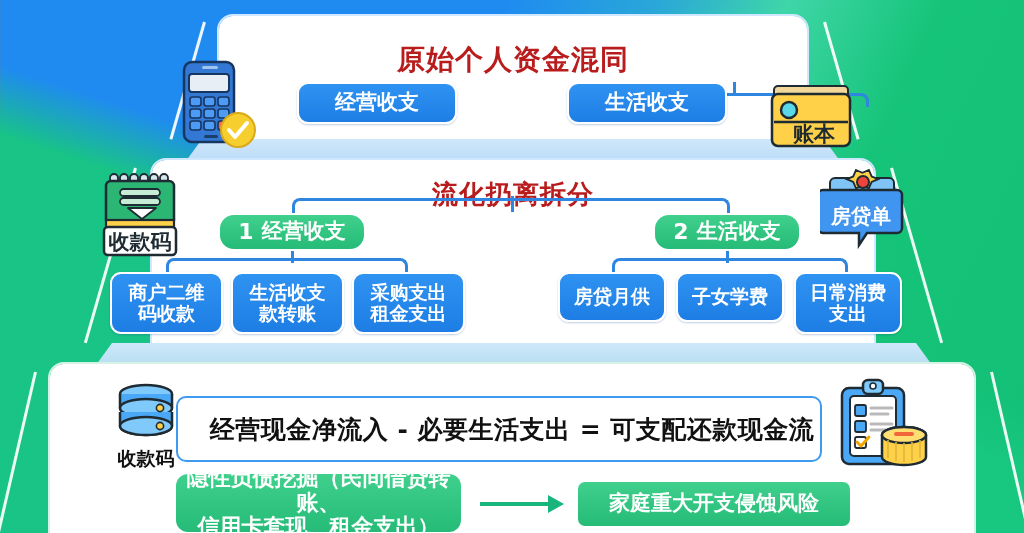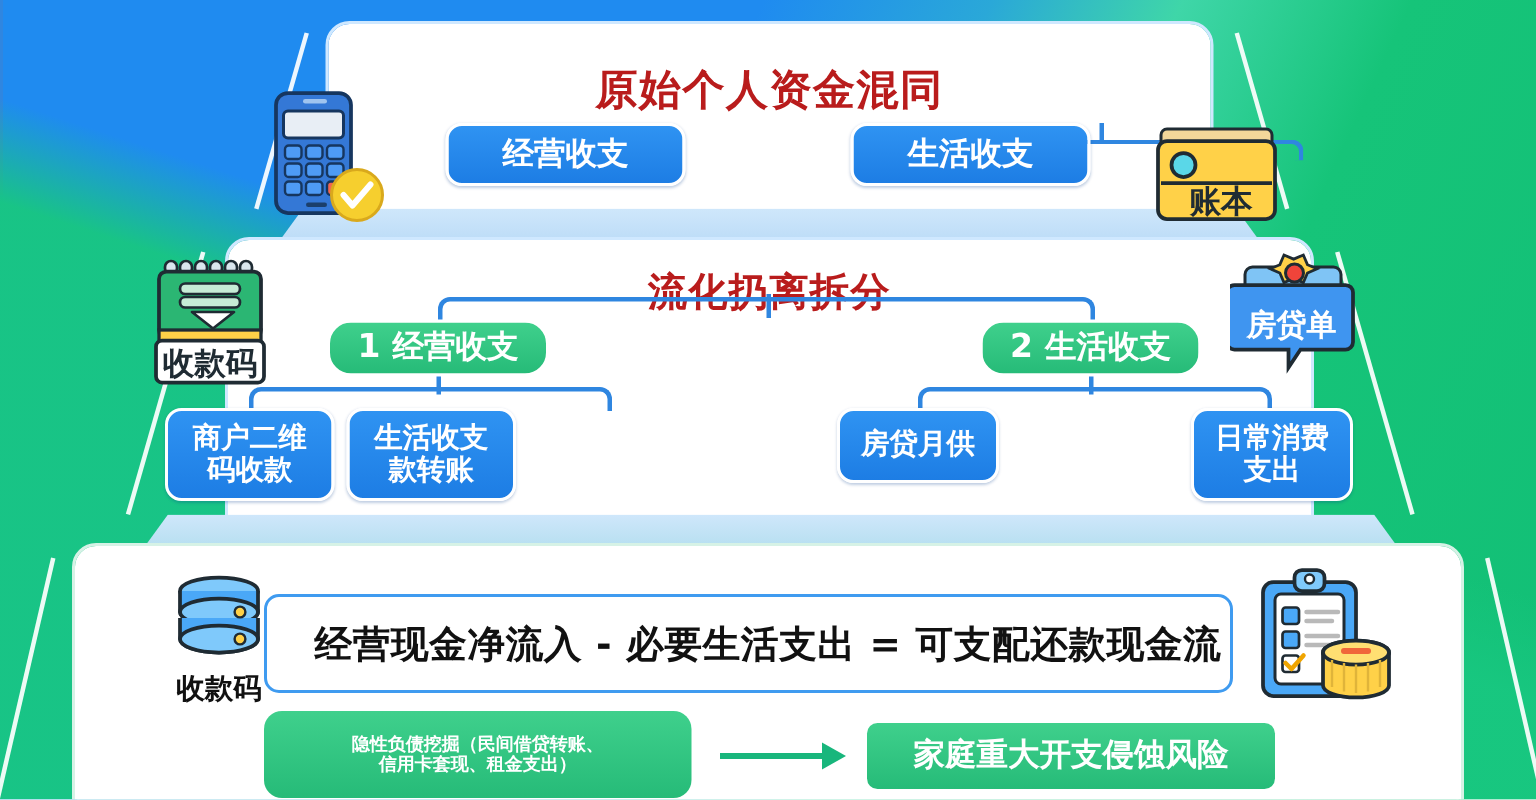--- a/index.html
+++ b/index.html
@@ -129,21 +129,21 @@
   
   #eq-box {
     position: absolute; left: 176px; top: 396px; width: 646px; height: 66px;
     border: 2px solid #3f9bf0; border-radius: 10px; background: #fff;
     display: flex; align-items: center; justify-content: center;
     font-size: 25px; font-weight: 700; color: #111; letter-spacing: .5px;
     font-family: "DejaVu Sans", "Liberation Sans", sans-serif;
     padding-left: 26px;
   }
   #hid-box {
-    left: 176px; top: 474px; width: 285px; height: 58px; font-size: 12px; border-radius: 12px;
+    left: 176px; top: 474px; width: 285px; height: 58px; font-size: 22px; border-radius: 12px;
     border: none;
   }
   #risk-box {
     left: 578px; top: 482px; width: 272px; height: 44px; font-size: 21px; border-radius: 7px;
     border: none;
   }
   #arrow-wrap { position: absolute; left: 480px; top: 495px; width: 90px; height: 18px; }
   #arrow-line { position:absolute; left:0; top:7px; width:72px; height:4px; background:#18b67c; }
   #arrow-head {
     position:absolute; left:68px; top:0; width:0; height:0;
@@ -215,22 +215,29 @@
       <span>商户二维</span><br>
       <span>码收款</span>
     </span>
   </div>
   <div class="blue-box" id="l-2">
     <span>
       <span>生活收支</span><br>
       <span>款转账</span>
     </span>
   </div>
+  <div class="blue-box" id="l-3">
+    <span>
+      <span>采购支出</span><br>
+      <span>租金支出</span>
+    </span>
+  </div>
 
   <div class="blue-box" id="r-1">房贷月供</div>
+  <div class="blue-box" id="r-2">子女学费</div>
   <div class="blue-box" id="r-3">
     <span>
       <span>日常消费</span><br>
       <span>支出</span>
     </span>
   </div>
 
   <div class="panel" id="tier3"></div>
 
   <div id="eq-box">经营现金净流入 - 必要生活支出 = 可支配还款现金流</div>

